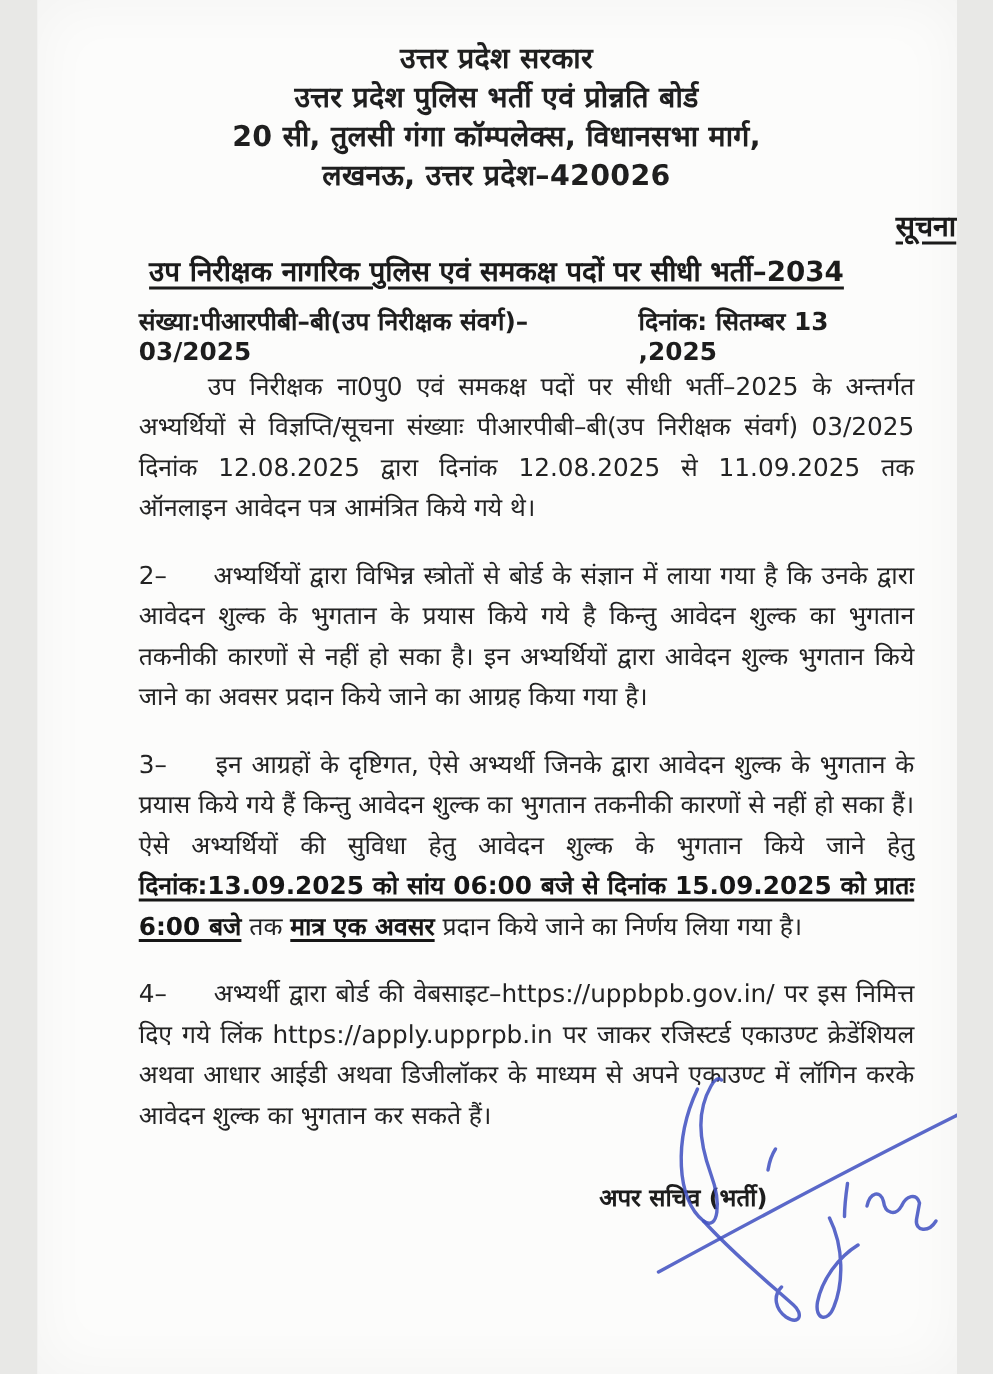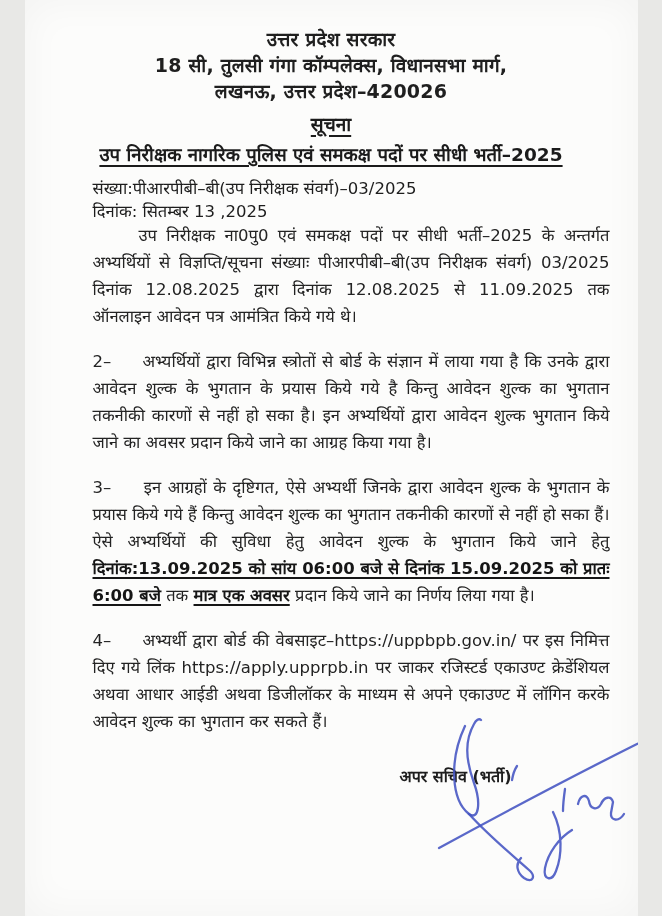--- a/index.html
+++ b/index.html
@@ -8,52 +8,53 @@
     width:613px;height:916px;
     margin:0 auto;
     background:#fcfcfb;
     color:#222;
     font-family:"DejaVu Sans","Liberation Sans",sans-serif;
     overflow:hidden;
     box-shadow:inset 0 0 40px rgba(0,0,0,0.04);
   }
   .inner{padding-top:26px;}
   .hdr{ text-align:center; font-weight:bold; font-size:19px; line-height:26px; color:#1f1f1f; letter-spacing:0.2px;}
-  .notice-title{ text-align:center; font-weight:bold; font-size:19px; margin-top:7px; color:#1b1b1b;}
+  .notice-title{ text-align:right; font-weight:bold; font-size:19px; margin-top:7px; color:#1b1b1b;}
   .notice-title span{ text-decoration:underline; text-underline-offset:4px; text-decoration-thickness:1.5px;}
   .notice-subtitle{ text-align:center; font-weight:bold; font-size:18.5px; margin-top:4px; color:#1b1b1b;}
   .notice-subtitle span, .notice-subject span{ text-decoration:underline; text-underline-offset:4px; text-decoration-thickness:1.5px;}
   .notice-subject{ text-align:center; font-weight:bold; font-size:16.5px; margin-top:12px; color:#1b1b1b;}
   .body-block{ margin-left:68px; margin-right:28px;}
-  .ref-row{ display:flex; justify-content:space-between; align-items:baseline; margin-top:10px; font-weight:normal; font-size:16.5px; color:#1d1d1d;flex-direction:column;}
+  .ref-row{ display:flex; justify-content:space-between; align-items:baseline; margin-top:10px; font-weight:bold; font-size:16.5px; color:#1d1d1d;}
   .para{ font-size:16.5px; line-height:27px; text-align:justify; color:#232323; margin-top:18px;}
   .para.first{ text-indent:46px; margin-top:0;}
   .emph{ font-weight:bold; text-decoration:underline; text-underline-offset:3px; text-decoration-thickness:1.5px; color:#161616;}
   .sig-block{ width:280px; margin-left:auto; margin-right:14px; margin-top:30px; text-align:center; font-weight:bold; font-size:16px; line-height:23px; color:#1d1d1d; position:relative; z-index:2;}
   .sig-svg{ position:absolute; left:388px; top:662px; width:270px; height:250px; z-index:3; pointer-events:none;}
   .sig-svg path{ fill:none; stroke:#4353c2; stroke-width:2.3; stroke-linecap:round; opacity:0.88;}
 </style>
 </head>
 <body>
 
 <div class="page">
   <div class="inner">
 
     <div class="hdr">
       <div>उत्तर प्रदेश सरकार</div>
-      <div>18 सी, तुलसी गंगा कॉम्पलेक्स, विधानसभा मार्ग,</div>
+      <div>उत्तर प्रदेश पुलिस भर्ती एवं प्रोन्नति बोर्ड</div>
+      <div>20 सी, तुलसी गंगा कॉम्पलेक्स, विधानसभा मार्ग,</div>
       <div>लखनऊ, उत्तर प्रदेश–420026</div>
     </div>
 
     <div class="notice-title">
       <span>सूचना</span>
     </div>
 
     <div class="notice-subtitle">
-      <span>उप निरीक्षक नागरिक पुलिस एवं समकक्ष पदों पर सीधी भर्ती–2025</span>
+      <span>उप निरीक्षक नागरिक पुलिस एवं समकक्ष पदों पर सीधी भर्ती–2034</span>
     </div>
 
 
     <div class="body-block">
 
       <div class="ref-row">
         <span>संख्या:पीआरपीबी–बी(उप निरीक्षक संवर्ग)–03/2025</span>
         <span>दिनांक: सितम्बर  13 ,2025</span>
       </div>
 

